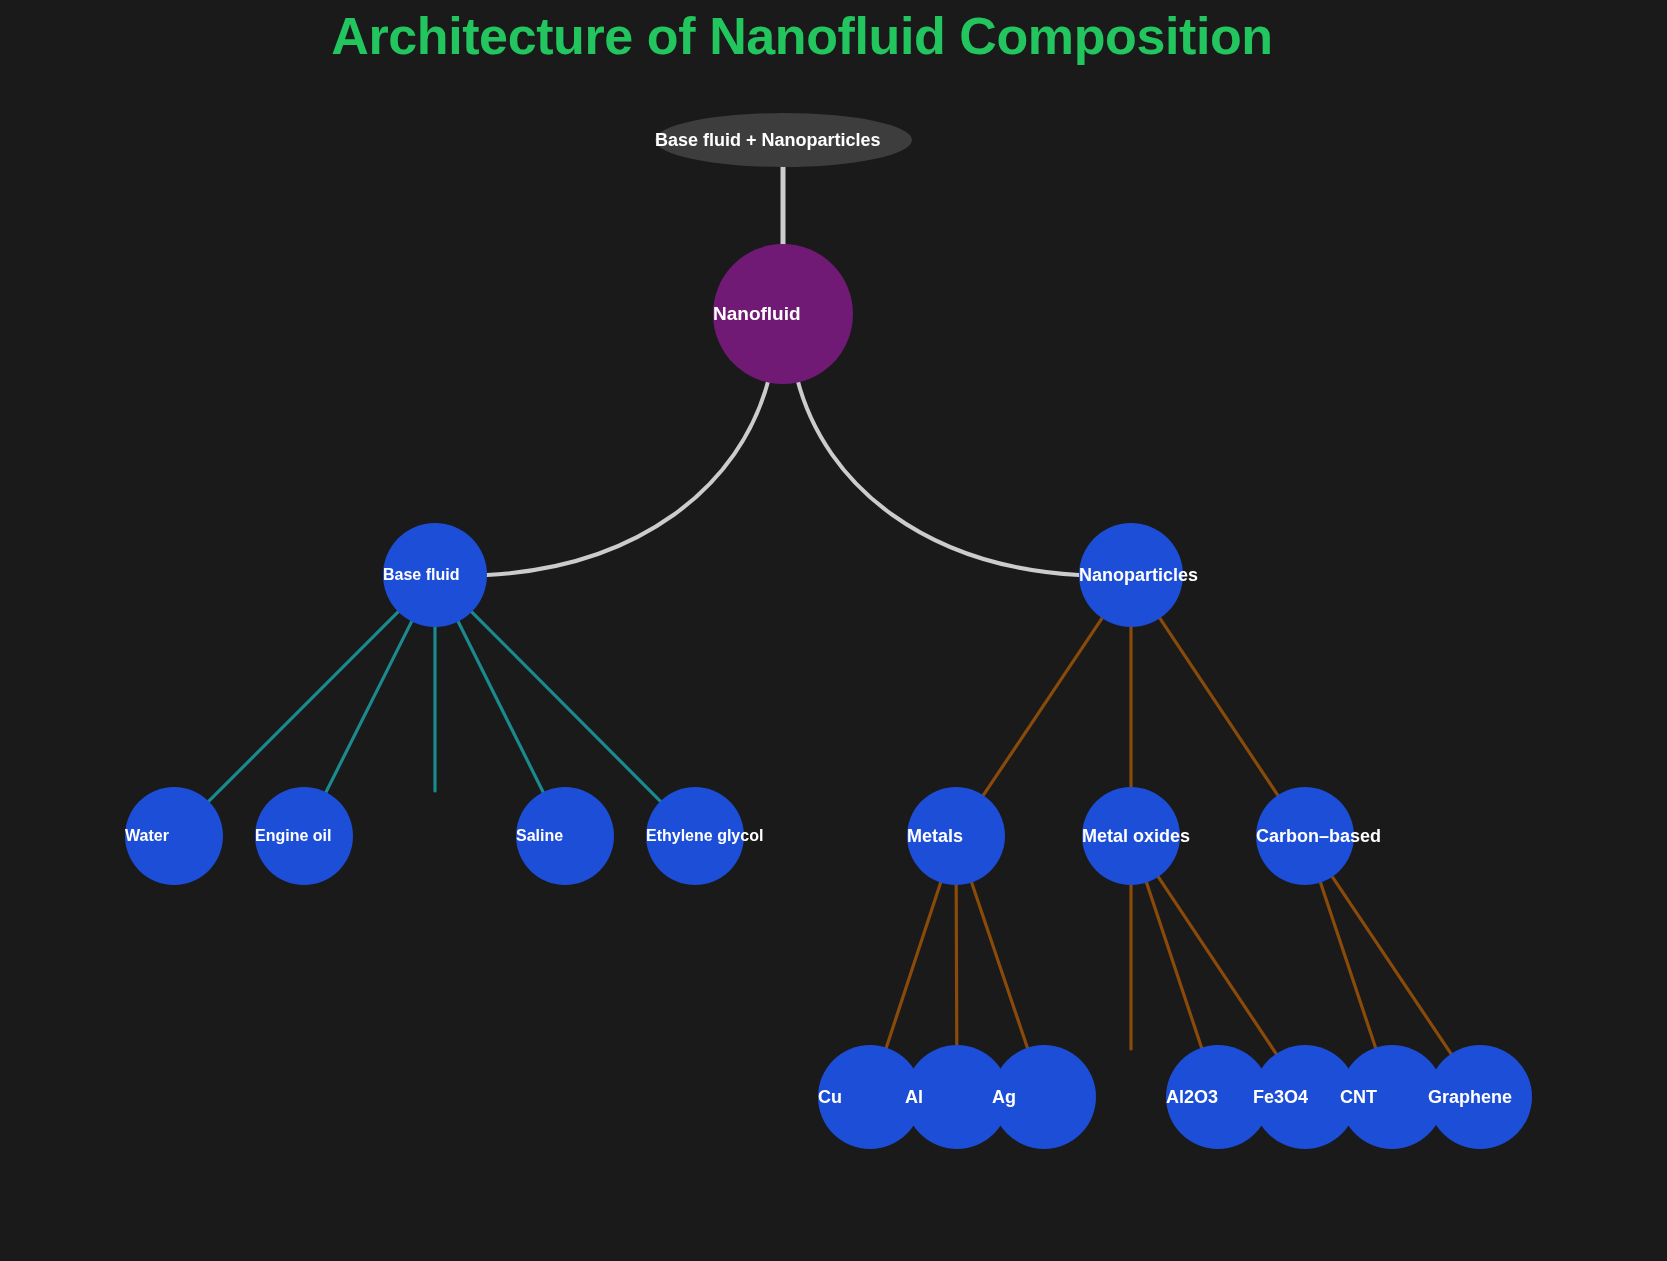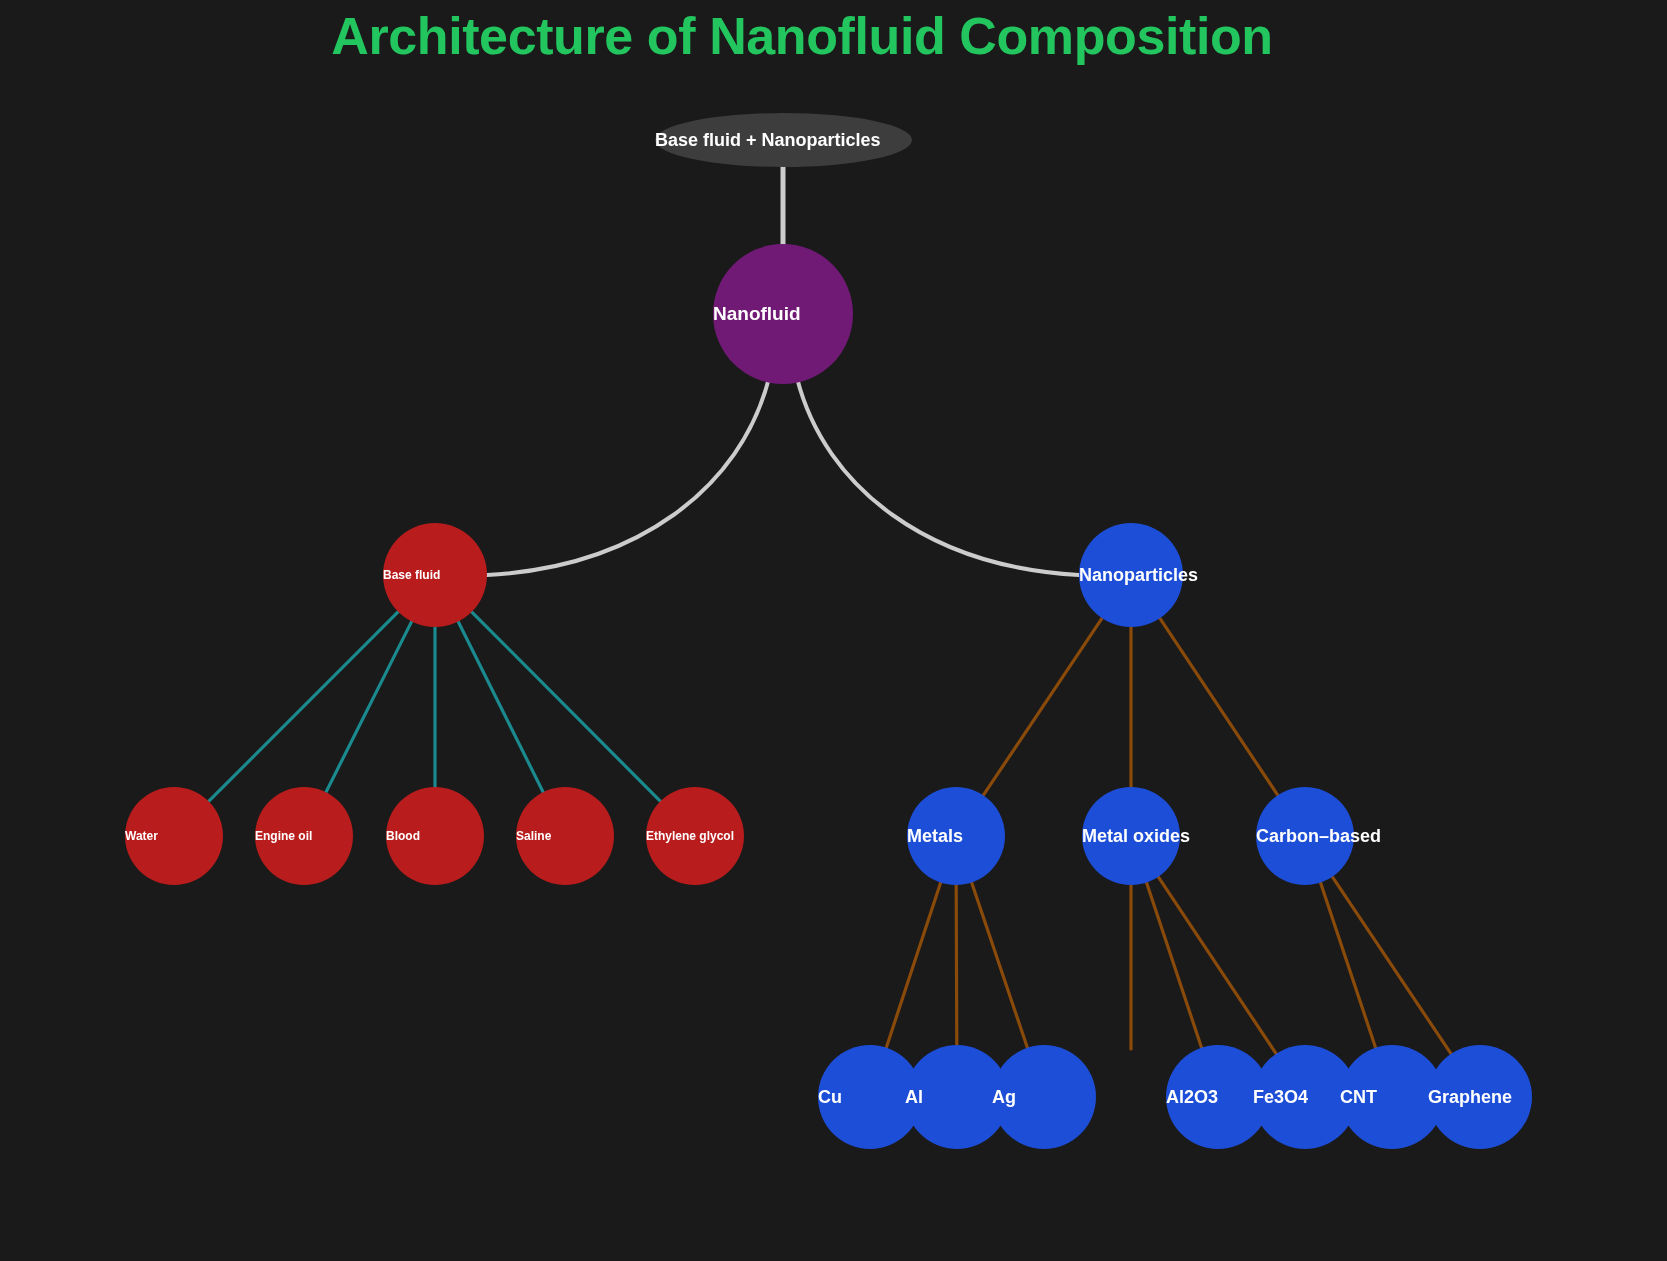--- a/index.html
+++ b/index.html
@@ -54,22 +54,22 @@
     background: #3d3d3d;
     font-size: 18px;
   }
   .node-hub {
     border-radius: 50%;
     background: #701a75;
     font-size: 19px;
   }
   .node-cyan {
     border-radius: 50%;
-    background: #b91c1c;
-    font-size: 12px;
+    background: #1d4ed8;
+    font-size: 16px;
   }
   .node-orange {
     border-radius: 50%;
     background: #1d4ed8;
     font-size: 18px;
   }
   .node-label-overflow {
     overflow: visible;
   }
 </style>
@@ -119,23 +119,20 @@
   <div class="node node-orange node-label-overflow" style="left:1079px; top:523px; width:104px; height:104px;">
     <span>Nanoparticles</span>
   </div>
 
   <div class="node node-cyan" style="left:125px; top:787px; width:98px; height:98px;">
     <span>Water</span>
   </div>
   <div class="node node-cyan node-label-overflow" style="left:255px; top:787px; width:98px; height:98px;">
     <span>Engine oil</span>
   </div>
-  <div class="node node-cyan" style="left:386px; top:787px; width:98px; height:98px;">
-    <span>Blood</span>
-  </div>
   <div class="node node-cyan" style="left:516px; top:787px; width:98px; height:98px;">
     <span>Saline</span>
   </div>
   <div class="node node-cyan node-label-overflow" style="left:646px; top:787px; width:98px; height:98px;">
     <span>Ethylene glycol</span>
   </div>
 
   <div class="node node-orange node-label-overflow" style="left:1082px; top:787px; width:98px; height:98px;">
     <span>Metal oxides</span>
   </div>

